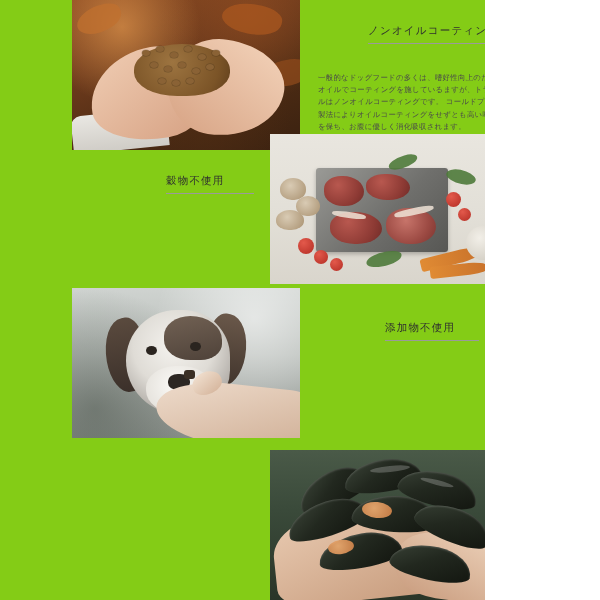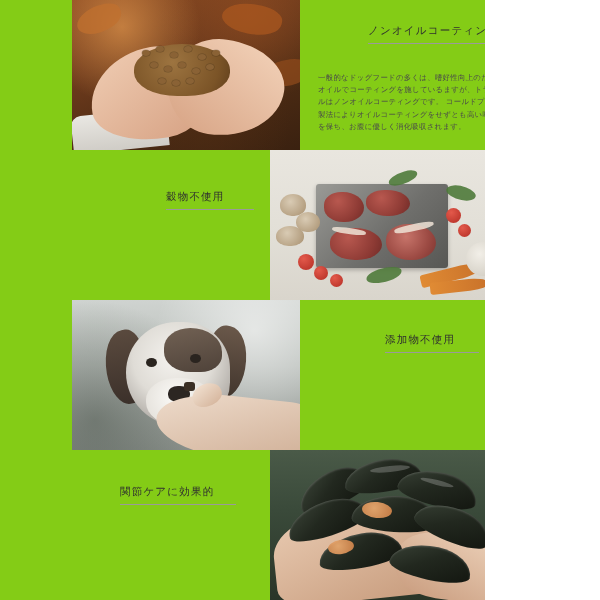--- a/index.html
+++ b/index.html
@@ -17,22 +17,22 @@
     background: #84cc16;
   }
 
   .section {
     position: absolute;
     width: 600px;
     height: 150px;
     left: 0;
   }
   .sec1 { top: 0; }
-  .sec2 { top: 150px; border-radius: 16px; }
-  .sec3 { top: 300px; border-radius: 12px; }
+  .sec2 { top: 134px; border-radius: 16px; }
+  .sec3 { top: 288px; border-radius: 12px; }
   .sec4 { top: 450px; }
 
   
   .photo {
     position: absolute;
     top: 0;
     width: 228px;
     height: 150px;
     overflow: hidden;
   }
@@ -383,24 +383,20 @@
     <div class="textblock right s3">
       <div class="heading">
         <span>添加物不使用</span>
         <span class="rule"></span>
       </div>
     </div>
   </div>
 
   <div class="section sec4">
     <div class="textblock left s4">
-      <div class="heading">
-        <span>関節ケアに効果的</span>
-        <span class="rule"></span>
-      </div>
     </div>
     <div class="photo right">
       <div class="inner p4">
         <div class="handbig"></div>
         <div class="hand2"></div>
         <div class="mussel mu-a"></div>
         <div class="mussel mu-b"></div>
         <div class="mussel mu-c"></div>
         <div class="mussel mu-d"></div>
         <div class="mussel mu-e"></div>

